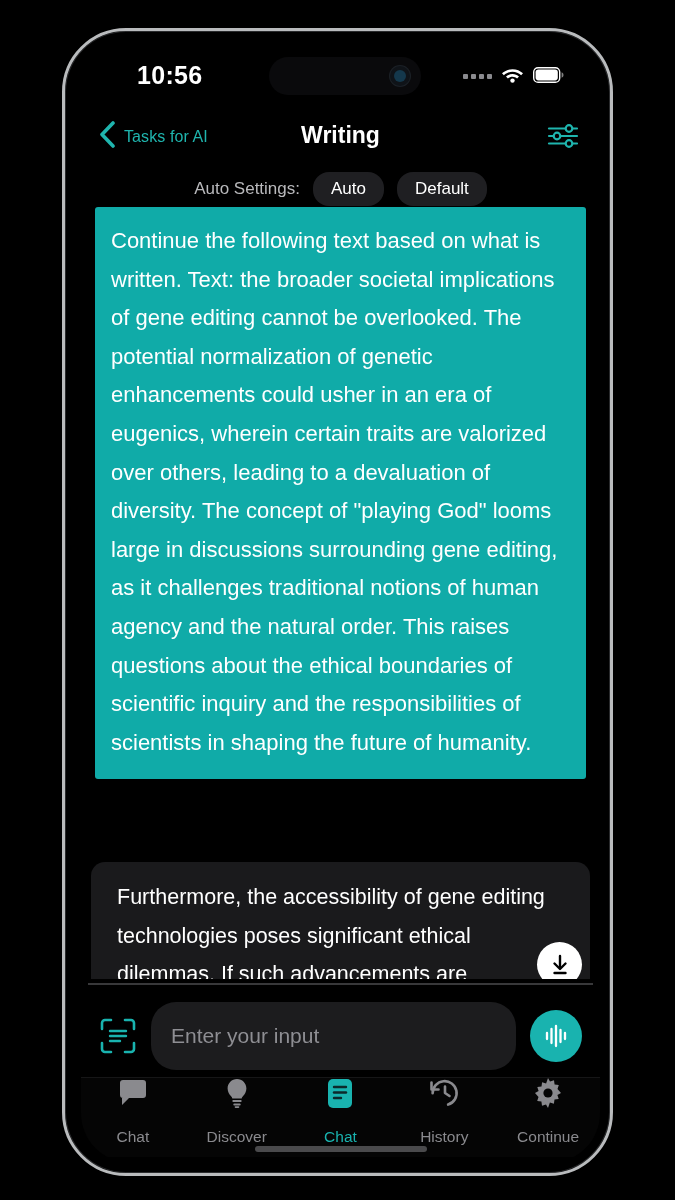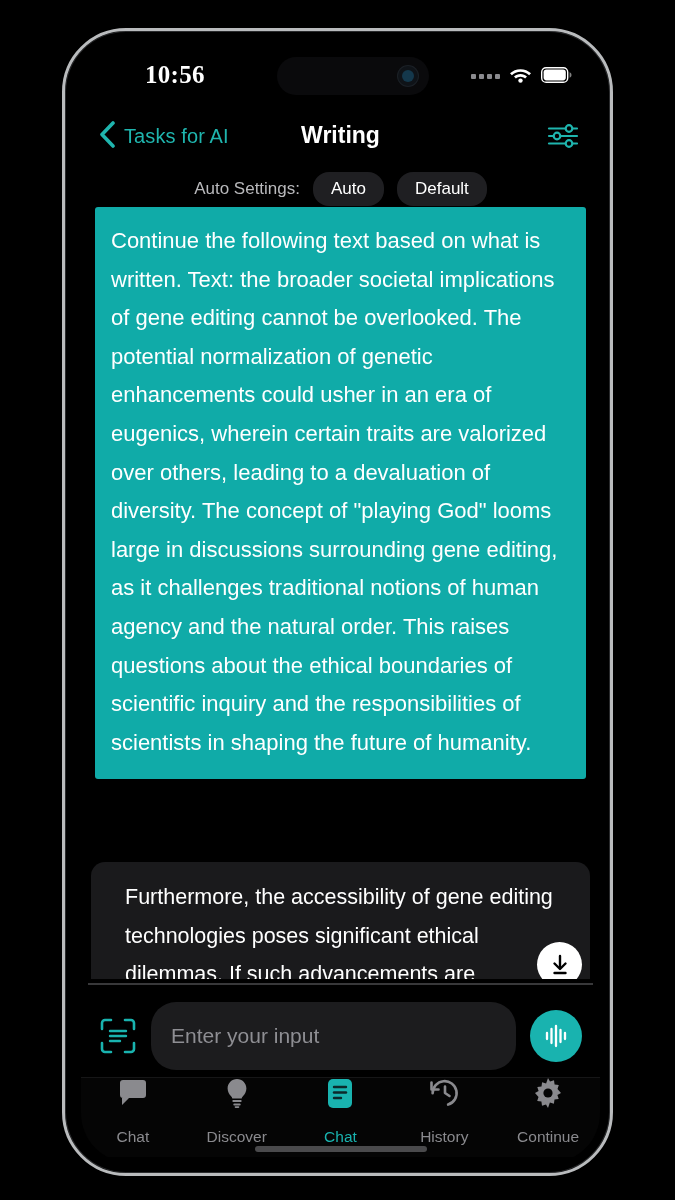--- a/index.html
+++ b/index.html
@@ -41,22 +41,22 @@
     background: #1d1e20;
     border-radius: 3px;
   }
   #btn-silent { left: 58px; top: 200px; width: 5px; height: 34px; }
   #btn-vol-up { left: 58px; top: 262px; width: 5px; height: 62px; }
   #btn-vol-dn { left: 58px; top: 340px; width: 5px; height: 62px; }
 
   
   #status-bar {
     position: absolute;
-    left: 12px; top: 0;
-    width: 519px; height: 62px; font-family: Liberation Serif, serif;
+    left: 4px; top: 0;
+    width: 519px; height: 62px;
   }
   #status-time {
     position: absolute;
     left: 52px; top: 14px;
     color: #ffffff;
     font-size: 25px;
     font-weight: bold;
     letter-spacing: 0.3px;
   }
   #dynamic-island {
@@ -108,21 +108,21 @@
   #back-button {
     position: absolute;
     left: 18px; top: 12px;
     display: flex;
     align-items: center;
     gap: 9px;
     cursor: pointer;
   }
   #back-label {
     color: #1fb5ae;
-    font-size: 20px;
+    font-size: 16px;
     letter-spacing: 0.1px;
   }
   #nav-title {
     position: absolute;
     left: 0; top: 13px;
     width: 519px;
     text-align: center;
     color: #ffffff;
     font-size: 23px;
     font-weight: bold;
@@ -178,21 +178,21 @@
     font-size: 22px;
     line-height: 38.6px;
     font-weight: 500;
   }
   #bubble-assistant {
     position: absolute;
     left: 10px; top: 655px;
     width: 499px;
     background: #1a1a1c;
     border-radius: 14px;
-    padding: 16px 34px;
+    padding: 16px 26px;
     overflow: hidden;
     height: 132px;
   }
   #bubble-assistant-text {
     color: #ffffff;
     font-size: 21.5px;
     line-height: 38.6px;
     font-weight: 500;
   }
   #scroll-bottom-button {

